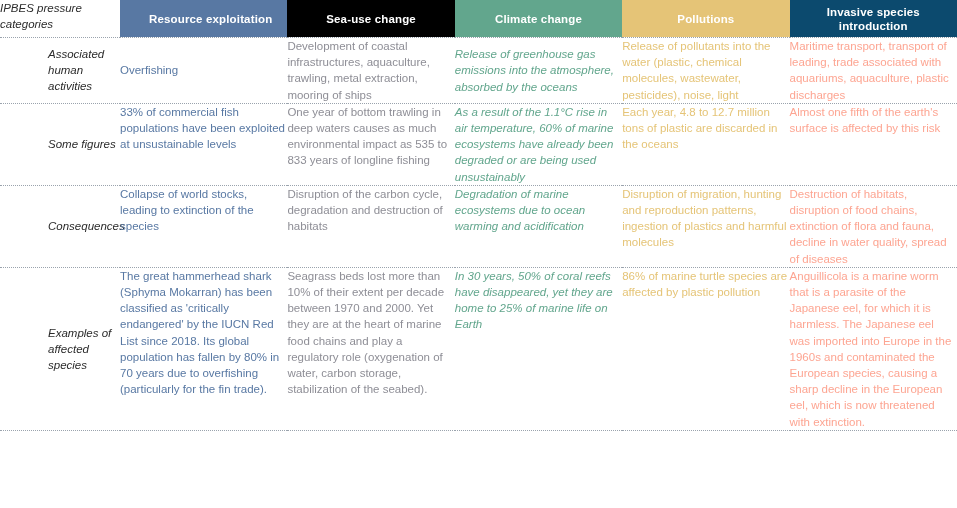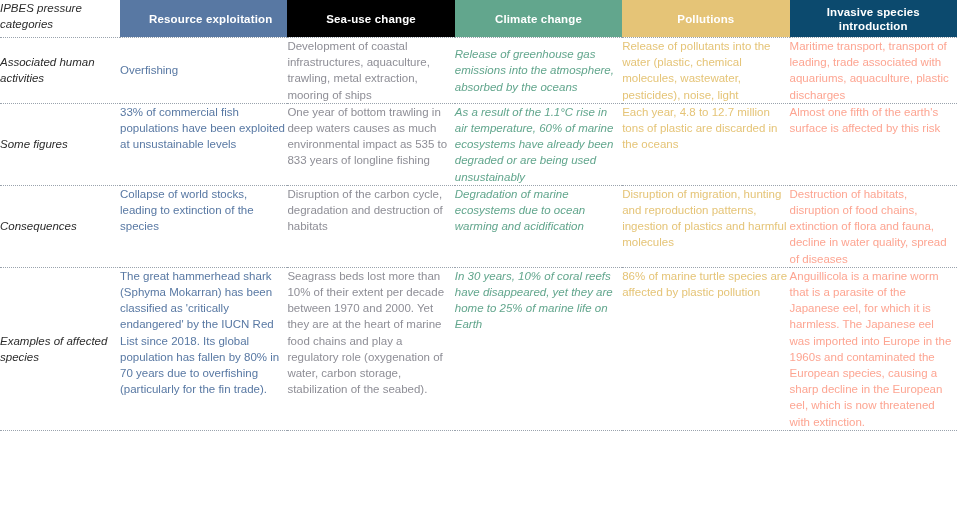--- a/index.html
+++ b/index.html
@@ -78,21 +78,21 @@
     line-height: 16.2px;
     padding: 9px 14px 10px 0;
     vertical-align: top;
   }
 
   tr.row-figures td.cell,
   tr.row-consequences td.cell,
   tr.row-species td.cell { vertical-align: top; }
 
   
-  tr.body-row > td.row-label { border-top-color: #9aa3ad; }
+  tr.body-row > td.row-label { border-top-color: #9aa3ad; padding-left: 48px; }
 
   
   .col-resource { color: #5878a3; }
   .col-seause   { color: #8e8e96; }
   .col-climate  { color: #62a68d; font-style: italic; }
   .col-poll     { color: #e5c477; }
   .col-invasive { color: #fda592; }
 
   .bg-resource { background: #5878a3; padding-left: 20px; }
   .bg-seause   { background: #000000; }
@@ -164,19 +164,19 @@
         <td class="cell col-seause">Disruption of the carbon cycle, degradation and destruction of habitats</td>
         <td class="cell col-climate">Degradation of marine ecosystems due to ocean warming and acidification</td>
         <td class="cell col-poll">Disruption of migration, hunting and reproduction patterns, ingestion of plastics and harmful molecules</td>
         <td class="cell col-invasive">Destruction of habitats, disruption of food chains, extinction of flora and fauna, decline in water quality, spread of diseases</td>
       </tr>
 
       <tr class="body-row row-species last">
         <td class="row-label">Examples of affected species</td>
         <td class="cell col-resource">The great hammerhead shark (Sphyma Mokarran) has been classified as 'critically endangered' by the IUCN Red List since 2018. Its global population has fallen by 80% in 70 years due to overfishing (particularly for the fin trade).</td>
         <td class="cell col-seause">Seagrass beds lost more than 10% of their extent per decade between 1970 and 2000. Yet they are at the heart of marine food chains and play a regulatory role (oxygenation of water, carbon storage, stabilization of the seabed).</td>
-        <td class="cell col-climate">In 30 years, 10% of coral reefs have disappeared, yet they are home to 25% of marine life on Earth</td>
+        <td class="cell col-climate">In 30 years, 50% of coral reefs have disappeared, yet they are home to 25% of marine life on Earth</td>
         <td class="cell col-poll">86% of marine turtle species are affected by plastic pollution</td>
         <td class="cell col-invasive">Anguillicola is a marine worm that is a parasite of the Japanese eel, for which it is harmless. The Japanese eel was imported into Europe in the 1960s and contaminated the European species, causing a sharp decline in the European eel, which is now threatened with extinction.</td>
       </tr>
     </tbody>
   </table>
 </div>
 
 </body></html>

